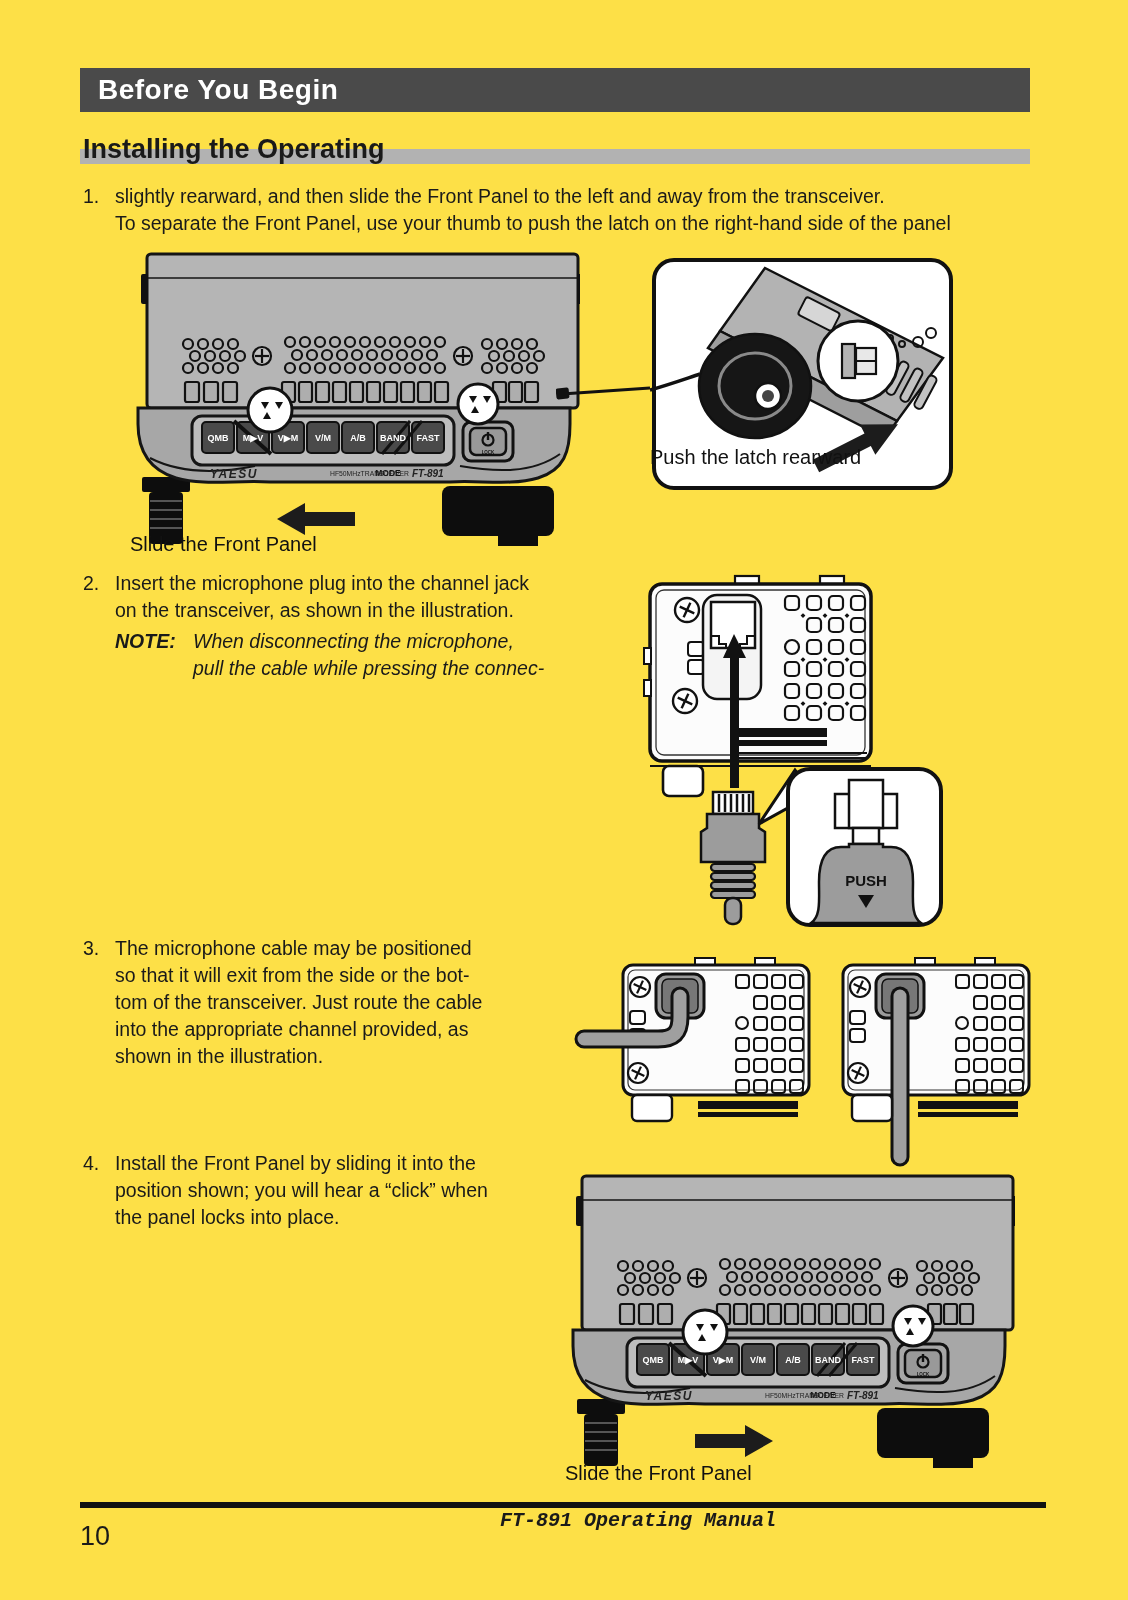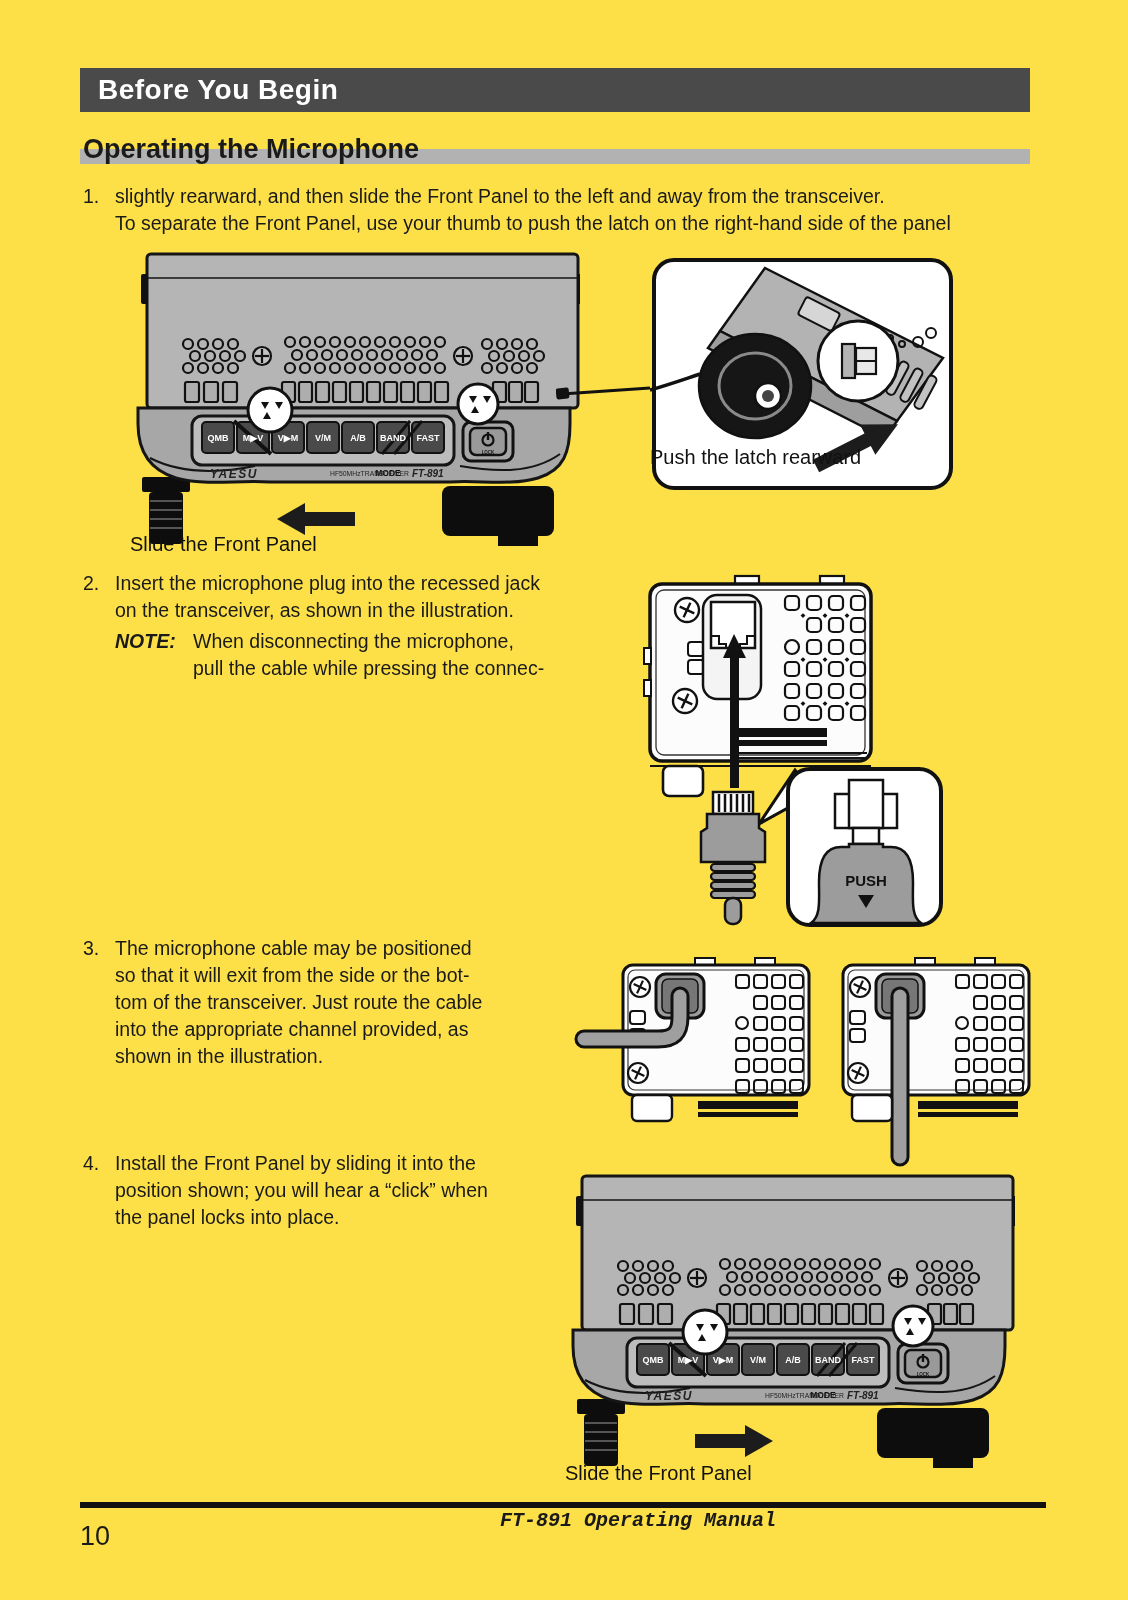--- a/index.html
+++ b/index.html
@@ -13,41 +13,41 @@
   
   .section-head{left:80px;top:134px;width:950px;height:34px;}
   .section-head .bar{position:absolute;left:0;top:15px;width:950px;height:15px;background:#b2b2b2;}
   .section-head h2{position:absolute;left:3px;top:0;margin:0;font-size:27px;font-weight:bold;z-index:1;}
   
   .step{font-size:19.5px;line-height:27px;}
   .step .num{position:absolute;left:0;top:0;}
   .step .lines{position:absolute;left:32px;top:0;white-space:nowrap;}
   .note{position:absolute;left:32px;}
   .note .nlabel{position:absolute;left:0;top:0;font-weight:bold;font-style:italic;}
-  .note .nlines{position:absolute;left:78px;top:0;white-space:nowrap;}
+  .note .nlines{position:absolute;left:78px;top:0;white-space:nowrap;font-style:italic;}
   .fig-caption{position:absolute;font-size:20px;color:#111;text-align:left;white-space:nowrap;}
   
   .footer-rule{left:80px;top:1502px;width:966px;height:6px;background:#111;}
   .page-num{left:80px;top:1512px;font-size:27px;margin-top:9px;}
   .manual-title{left:500px;top:1509px;width:546px;text-align:left;
                 font-family:Liberation Mono, monospace;font-size:20px;font-weight:bold;font-style:italic;}
   svg text{font-family:"Liberation Sans",sans-serif;}
 </style>
 </head>
 <body>
 
 <div class="page">
 
   <div class="abs header-bar">
     <span>Before You Begin</span>
   </div>
 
   <div class="abs section-head">
     <div class="bar"></div>
-    <h2>Operating the Microphone</h2>
+    <h2>Installing the Operating</h2>
   </div>
 
   <div class="abs step" style="left:83px;top:183px;width:945px;height:56px;">
     <span class="num">1.</span>
     <div class="lines">
       <div>slightly rearward, and then slide the Front Panel to the left and away from the transceiver.</div>
       <div>To separate the Front Panel, use your thumb to push the latch on the right-hand side of the panel</div>
     </div>
   </div>
 
@@ -257,21 +257,21 @@
           <polygon points="160,178 218,178 218,168 252,185 218,202 218,192 160,192" fill="#1c1c1c"></polygon>
         </g>
       </g>
     </svg>
     <div class="fig-caption" style="left:0;top:190px;width:305px;">Push the latch rearward</div>
   </div>
 
   <div class="abs step" style="left:83px;top:570px;width:500px;height:140px;">
     <span class="num">2.</span>
     <div class="lines">
-      <div>Insert the microphone plug into the recessed jack</div>
+      <div>Insert the microphone plug into the channel jack</div>
       <div>on the transceiver, as shown in the illustration.</div>
     </div>
     <div class="note" style="top:58px;width:460px;">
       <span class="nlabel">NOTE:</span>
       <div class="nlines">
         <div>When disconnecting the microphone,</div>
         <div>pull the cable while pressing the connec-</div>
       </div>
     </div>
   </div>

